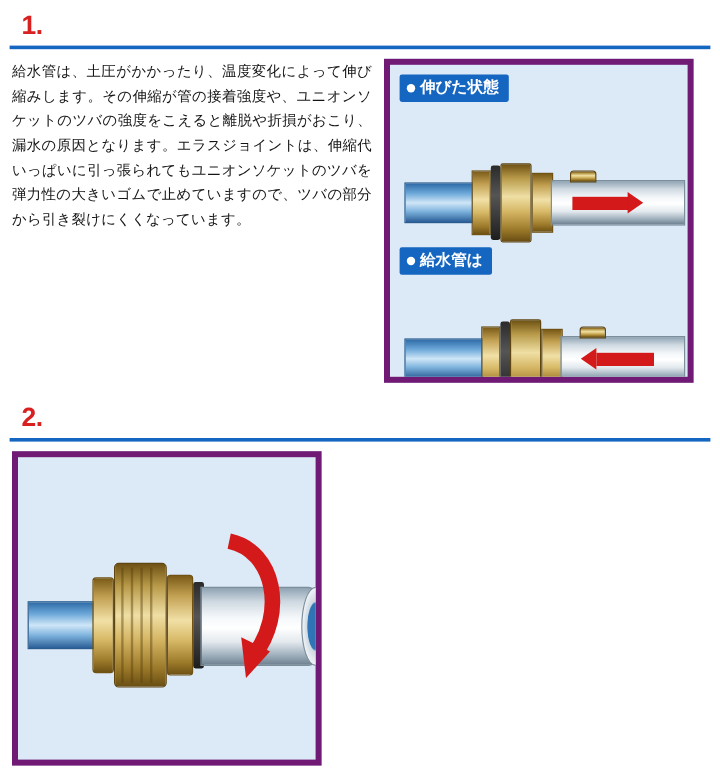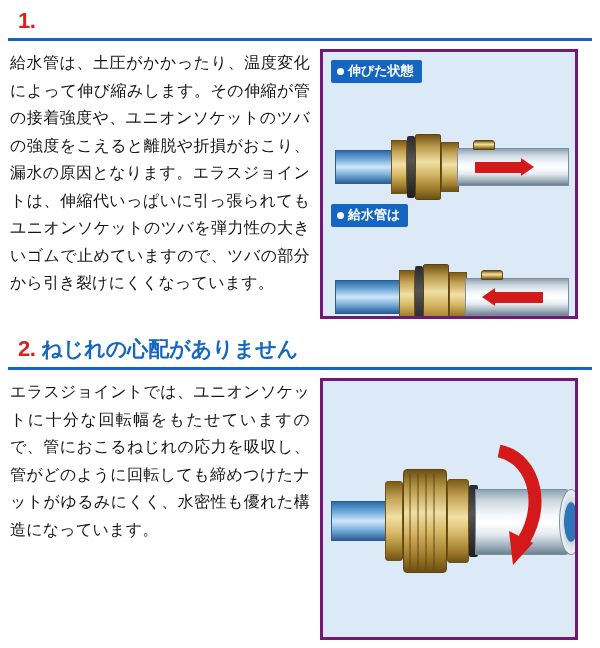--- a/index.html
+++ b/index.html
@@ -41,32 +41,32 @@
     letter-spacing: 0px;
   }
 
   
   .sec-body {
     display: flex;
     padding: 8px 10px 0 10px;
     gap: 10px;
   }
   .sec-text {
-    font-size: 16px;
+    font-size: 12px;
     line-height: 1.72;
     color: #141414;
     letter-spacing: 0.2px;
     text-align: justify;
   }
   .sec-text p { margin: 0; }
 
   
   .fig {
     background: #dce9f7;
-    border: 3px solid #701a75;
+    border: 5px solid #701a75;
     flex: none;
     position: relative;
     overflow: hidden;
   }
   .fig-label {
     position: absolute;
     background: #1566c0;
     color: #ffffff;
     font-size: 13px;
     font-weight: bold;
@@ -175,27 +175,23 @@
       <div class="pipe-body" style="left:142px; top:226px; width:104px; height:38px;"></div>
       <div class="nut" style="left:158px; top:218px; width:22px; height:10px; border-radius:3px 3px 0 0;"></div>
 
       <div class="arrow-bar" style="left:172px; top:240px; width:48px; height:11px;"></div>
       <div class="arrow-head-l" style="left:159px; top:236px;"></div>
     </div>
   </div>
 
   <div class="section-head" style="margin-top:16px;">
     <span class="sec-num">2.</span>
-    <span class="sec-title">ねじれの心配がありません</span>
   </div>
 
   <div class="sec-body">
-    <div class="sec-text" style="width:300px;">
-      <p>エラスジョイントでは、ユニオンソケットに十分な回転幅をもたせていますので、管におこるねじれの応力を吸収し、管がどのように回転しても締めつけたナットがゆるみにくく、水密性も優れた構造になっています。</p>
-    </div>
 
     <div class="fig" style="width:258px;height:262px;">
 
       <div class="pipe-blue" style="left:8px; top:120px; width:62px; height:40px;"></div>
 
       <div class="brass2" style="left:62px; top:100px; width:18px; height:80px; border-radius:3px;"></div>
       <div class="nut" style="left:80px; top:88px; width:44px; height:104px; border-radius:4px;"></div>
 
       <div style="position:absolute;left:86px;top:92px;width:2px;height:96px;background:rgba(90,65,10,.45);"></div>
       <div style="position:absolute;left:94px;top:92px;width:2px;height:96px;background:rgba(90,65,10,.45);"></div>

